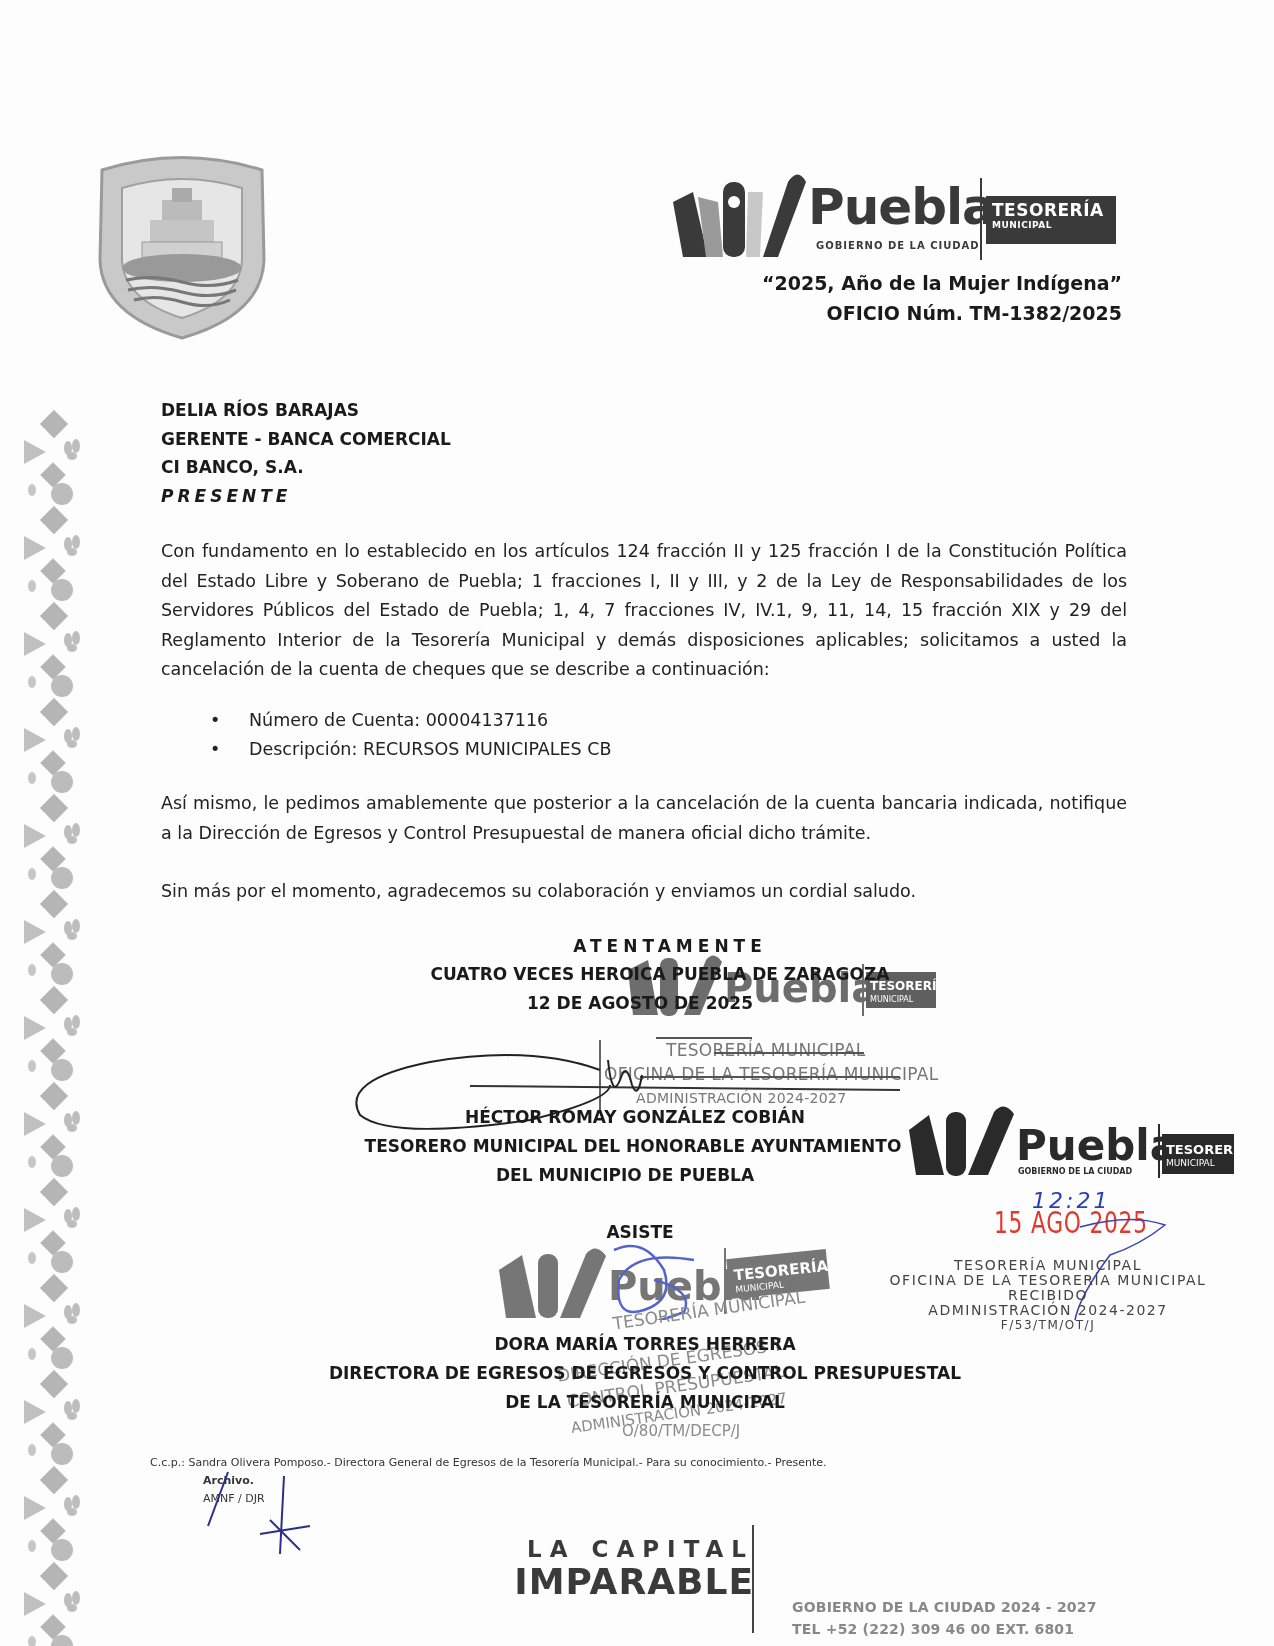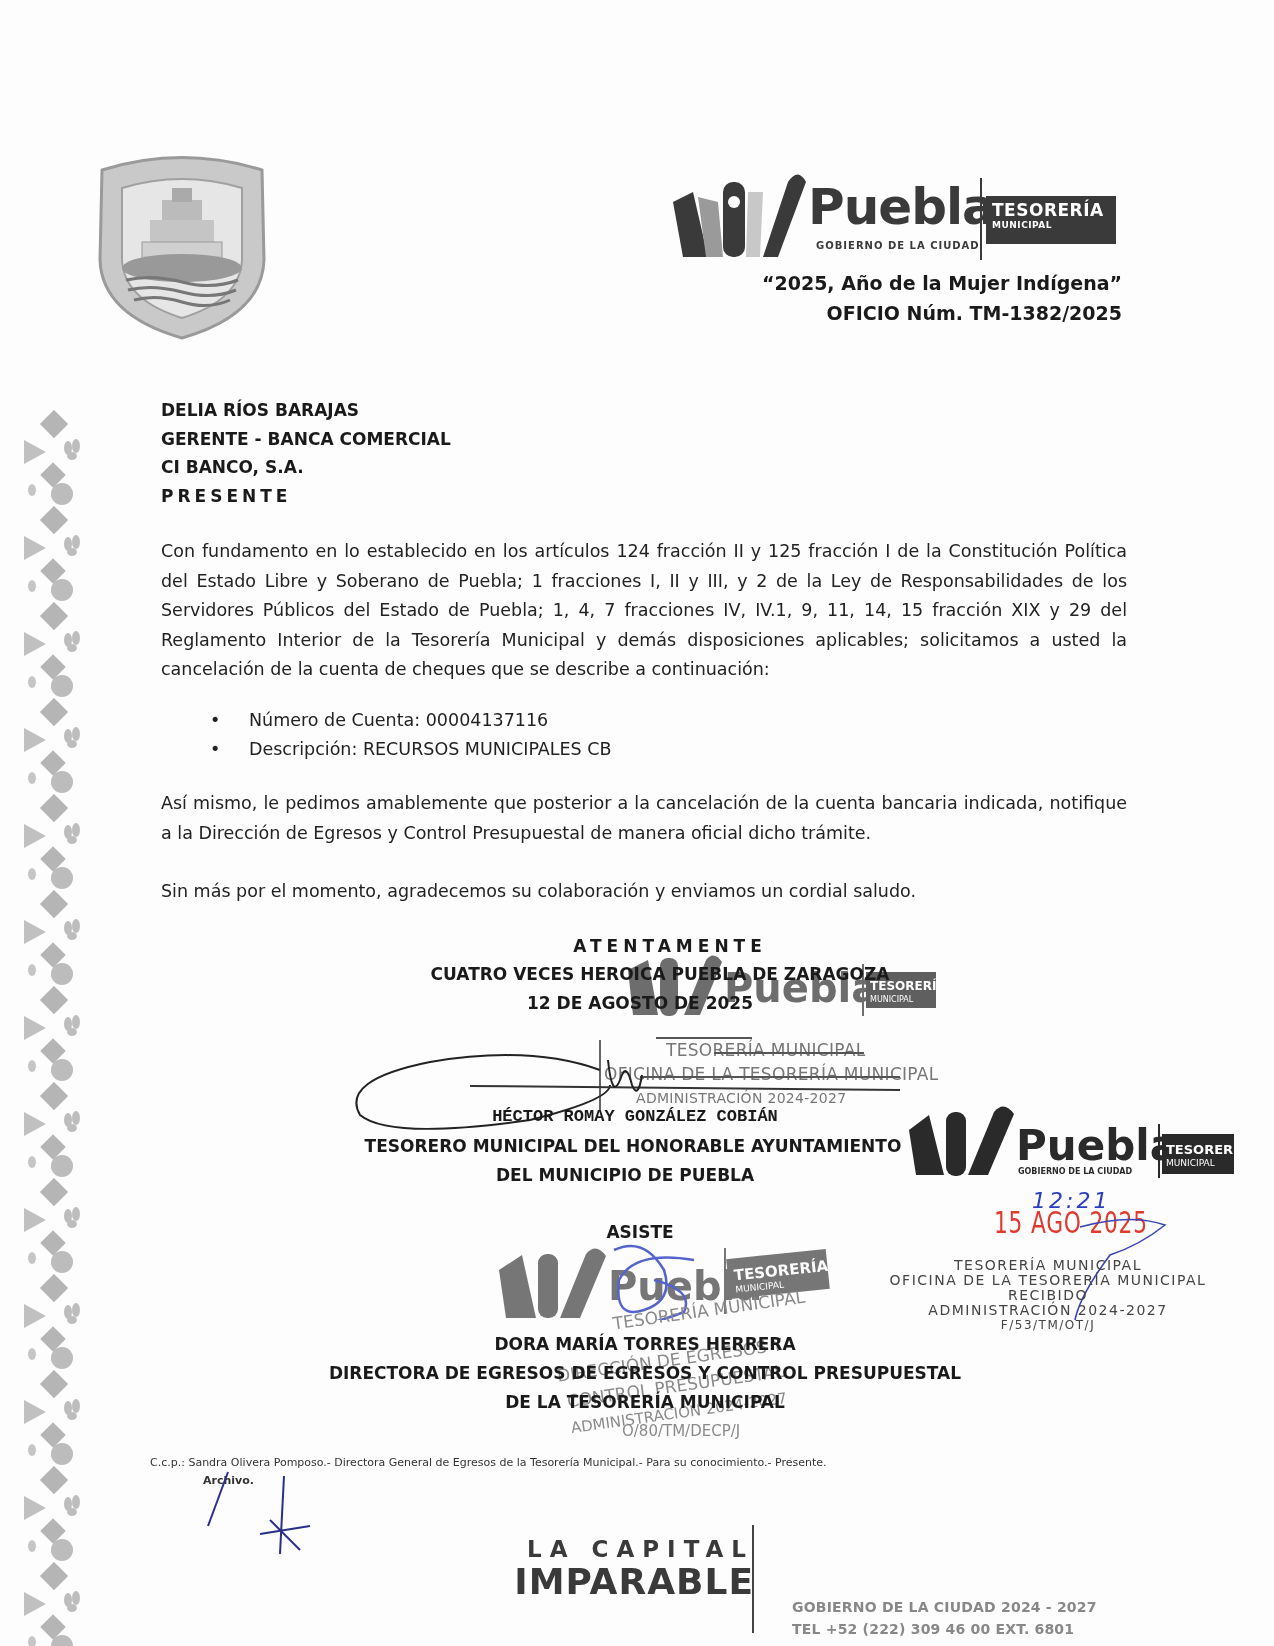--- a/index.html
+++ b/index.html
@@ -21,21 +21,21 @@
     .logo-sub { position: absolute; left: 148px; top: 78px; font-size: 10px; font-weight: bold; color: #3a3a3a; letter-spacing: 1px; }
     .logo-divider { position: absolute; left: 312px; top: 16px; width: 2px; height: 82px; background: #3a3a3a; }
     .logo-tesoreria { position: absolute; left: 318px; top: 34px; width: 130px; height: 48px; background: #3a3a3a; color: #fff; padding: 6px 6px 0 6px; }
     .logo-tesoreria .t1 { font-weight: bold; font-size: 17px; letter-spacing: 0.5px; display: block; line-height: 1.05; }
     .logo-tesoreria .t2 { font-size: 9px; font-weight: bold; display: block; letter-spacing: 0.5px; }
 
     .motto { position: absolute; right: 152px; top: 272px; font-weight: bold; font-size: 19px; color: #1a1a1a; text-align: right; }
     .oficio { position: absolute; right: 152px; top: 302px; font-weight: bold; font-size: 19px; color: #1a1a1a; text-align: right; }
 
     .addressee { position: absolute; left: 161px; top: 396px; font-weight: bold; font-size: 17px; line-height: 28.5px; color: #1a1a1a; }
-    .addressee .spaced { letter-spacing: 4px; }
+    .addressee .spaced { letter-spacing: 4px; font-style: italic; }
 
     .body-text { position: absolute; left: 161px; width: 966px; font-size: 17.5px; line-height: 29.5px; color: #222; text-align: justify; }
     .p1 { top: 537px; }
     .bullets { position: absolute; left: 210px; top: 706px; font-size: 17.5px; line-height: 29px; color: #222; list-style: none; }
     .bullets li { position: relative; padding-left: 39px; }
     .bullets li::before { content: "\2022"; position: absolute; left: 0; top: 0; }
     .p2 { top: 789px; }
     .p3 { top: 877px; }
 
     .sign-block { position: absolute; left: 0; width: 1274px; text-align: center; font-weight: bold; color: #1a1a1a; font-size: 17px; }
@@ -45,21 +45,21 @@
 
     .stamp-logo-mid { position: absolute; left: 618px; top: 950px; width: 320px; height: 70px; opacity: 0.85; }
     .stamp-text-grey { position: absolute; color: #777; font-size: 17px; letter-spacing: 0.3px; }
     .stamp-t1 { left: 666px; top: 1040px; }
     .stamp-t2 { left: 604px; top: 1064px; }
     .stamp-t3 { left: 636px; top: 1090px; font-size: 14px; }
     .strike { position: absolute; height: 2px; background: #555; }
 
     .signature-svg { position: absolute; left: 350px; top: 1040px; width: 560px; height: 110px; }
 
-    .hector { top: 1107px; width: 1270px; font-family: Liberation Mono, monospace; }
+    .hector { top: 1107px; width: 1270px; }
     .tesorero { top: 1136px; width: 1266px; text-align: center; }
     .municipio { top: 1165px; width: 1250px; }
 
     .stamp-logo-right { position: absolute; left: 904px; top: 1100px; width: 330px; height: 80px; }
     .received-time { position: absolute; left: 1032px; top: 1188px; color: #2b3cc0; font-size: 22px; font-style: italic; letter-spacing: 3px; }
     .received-date { position: absolute; left: 994px; top: 1204px; color: #e03a2e; font-family: "DejaVu Sans Condensed", "DejaVu Sans", sans-serif; font-size: 31px; letter-spacing: 1px; transform: scaleX(0.78); transform-origin: left; }
     .recv-stamp { position: absolute; left: 878px; top: 1258px; width: 340px; color: #444; font-size: 14px; text-align: center; line-height: 15px; }
     .recv-stamp div { letter-spacing: 1.5px; }
 
     .asiste { top: 1222px; width: 1280px; }
@@ -237,20 +237,21 @@
   <div class="sign-block dora">DORA MARÍA TORRES HERRERA</div>
   <div class="sign-block directora">DIRECTORA DE EGRESOS DE EGRESOS Y CONTROL PRESUPUESTAL</div>
   <div class="sign-block tesoreria-mun">DE LA TESORERÍA MUNICIPAL</div>
 
   <div class="ccp">
     <div>
       <span>C.c.p.:</span>
       <b>Sandra Olivera Pomposo</b><span>.- Directora General de Egresos de la Tesorería Municipal.- Para su conocimiento.- Presente.</span>
     </div>
     <div class="indent" style="font-weight:bold;">Archivo.</div>
+    <div class="indent">AMNF / DJR</div>
   </div>
   <svg style="position:absolute; left:200px; top:1464px; width:120px; height:90px;" viewBox="0 0 120 90">
     <path d="M28,8 L8,62" stroke="#2a2f8a" stroke-width="2" fill="none"></path>
     <path d="M84,12 L80,90" stroke="#2a2f8a" stroke-width="2" fill="none"></path>
     <path d="M60,70 L110,62" stroke="#2a2f8a" stroke-width="2" fill="none"></path>
     <path d="M70,56 L100,86" stroke="#2a2f8a" stroke-width="2" fill="none"></path>
   </svg>
 
   <div class="footer-left">
     <div class="footer-capital">LA CAPITAL</div>

